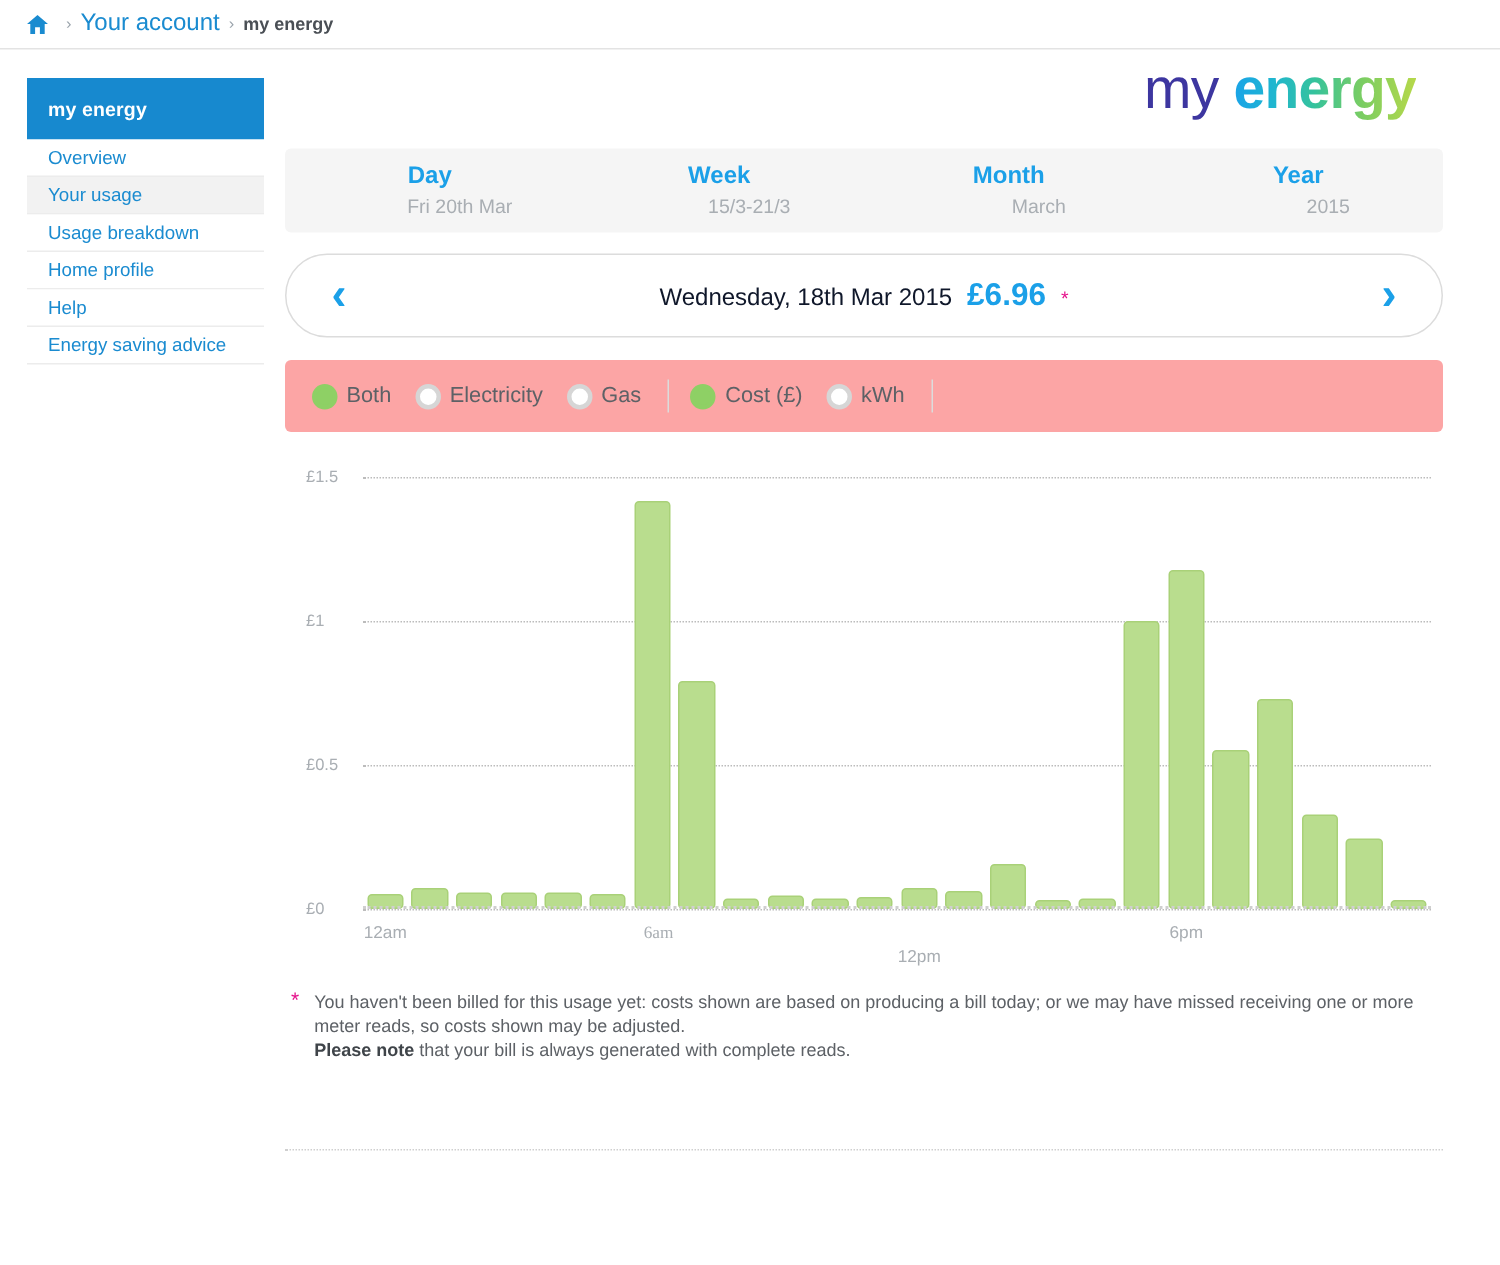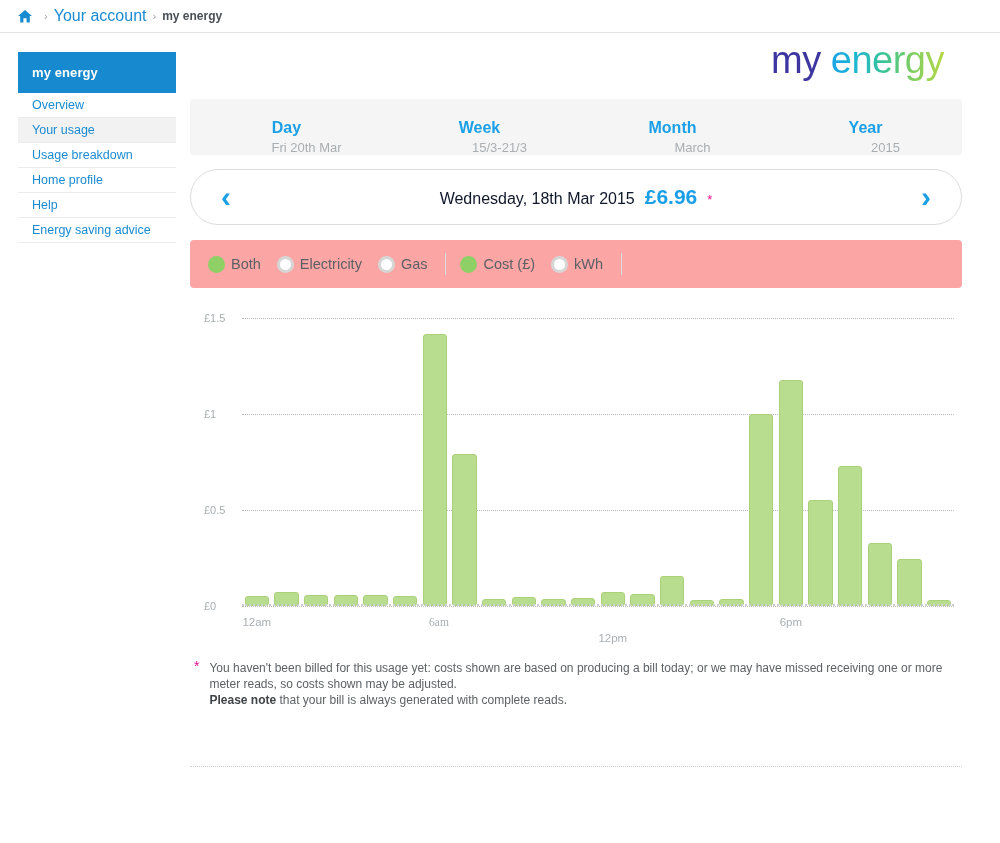--- a/index.html
+++ b/index.html
@@ -38,21 +38,21 @@
   }
   .side-item.active { background:#f2f2f2; }
   .side-item:first-of-type { border-top: none; }
 
   
   .main { position:absolute; left:190px; top:52px; width:772px; }
 
   
   .tabs {
     background:#f5f5f5; border-radius:4px; height:56px;
-    display:flex; margin-top:47px;align-items:flex-end;
+    display:flex; margin-top:47px;
   }
   .tab {
     flex:1; display:flex; flex-direction:column; align-items:center;
     justify-content:center; cursor:pointer; text-decoration:none;
   }
   .tab-label { color:#1ba0e8; font-weight:bold; font-size:16px; line-height:18px; }
   .tab-sub { color:#a9aeb3; font-size:13px; margin-top:3px;padding-left:40px; }
 
   
   .datebar {
@@ -120,21 +120,21 @@
   .footnote .fstar { color:#e5118b; font-size:14px; line-height:12px; }
   .footnote b { color:#3f4449; }
   .rule { margin-top:58px; border-top:1px dotted #cfcfcf; }
 
   
   .logo {
     position:absolute; right:56px; top:40px;
     font-size:38px; line-height:40px; letter-spacing:-0.5px;
   }
   .logo .my { color:#3d36a0; font-weight:normal; }
-  .logo .energy { font-weight:normal;
+  .logo .energy { font-weight:bold;
     background: linear-gradient(90deg,#1aa3e8 0%, #1fb6d0 22%, #36c39b 45%, #79cd63 70%, #b6d84a 100%);
     -webkit-background-clip:text; background-clip:text; color:transparent;margin-top:42px;
   }
 </style>
 </head>
 <body>
 
 <div class="page">
 
   <div class="breadcrumb">

